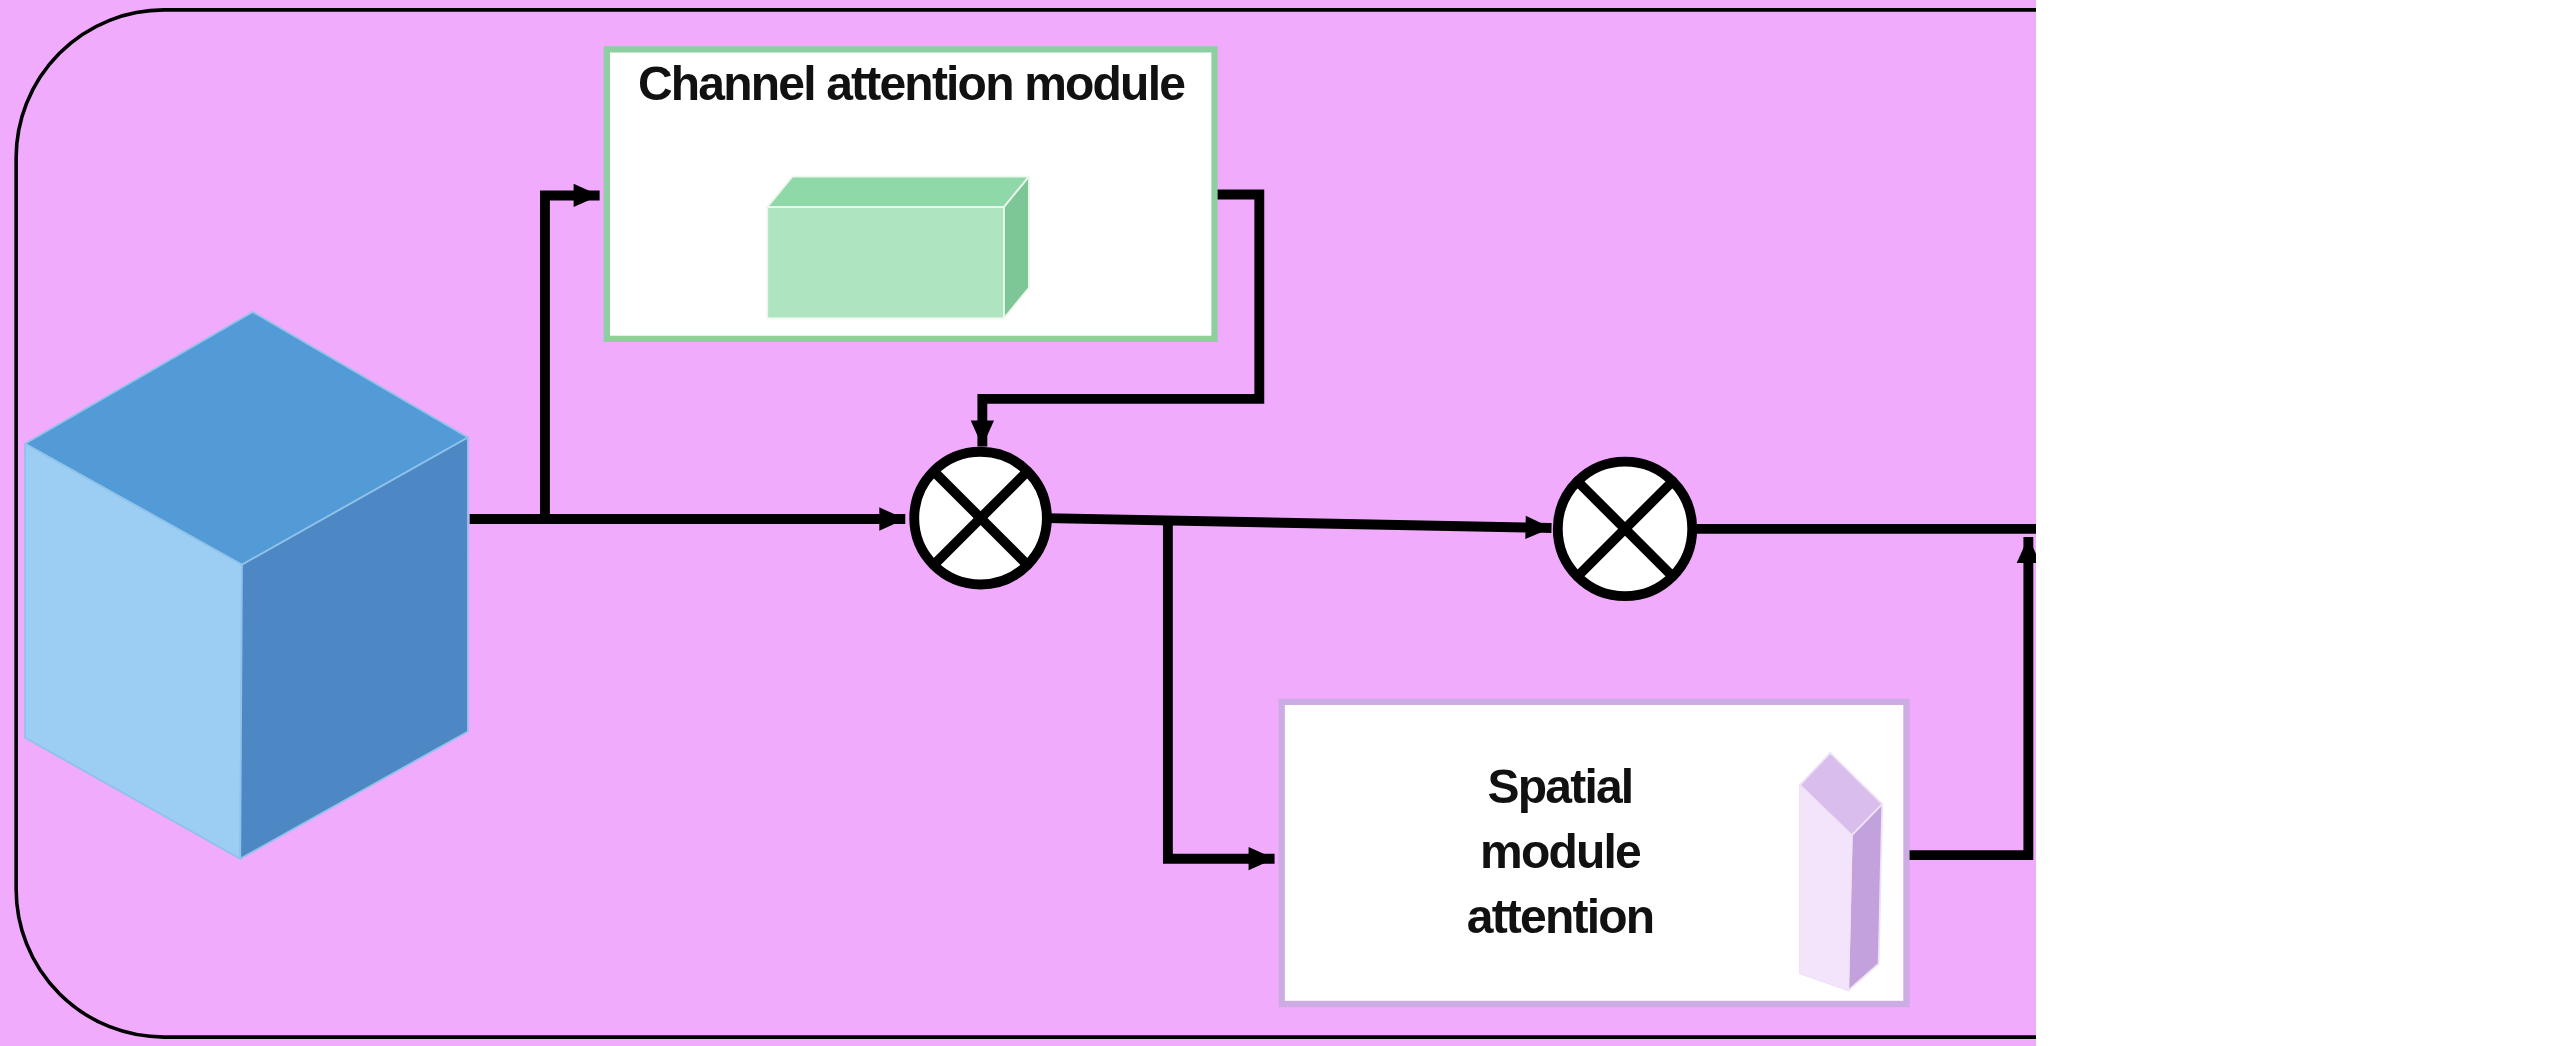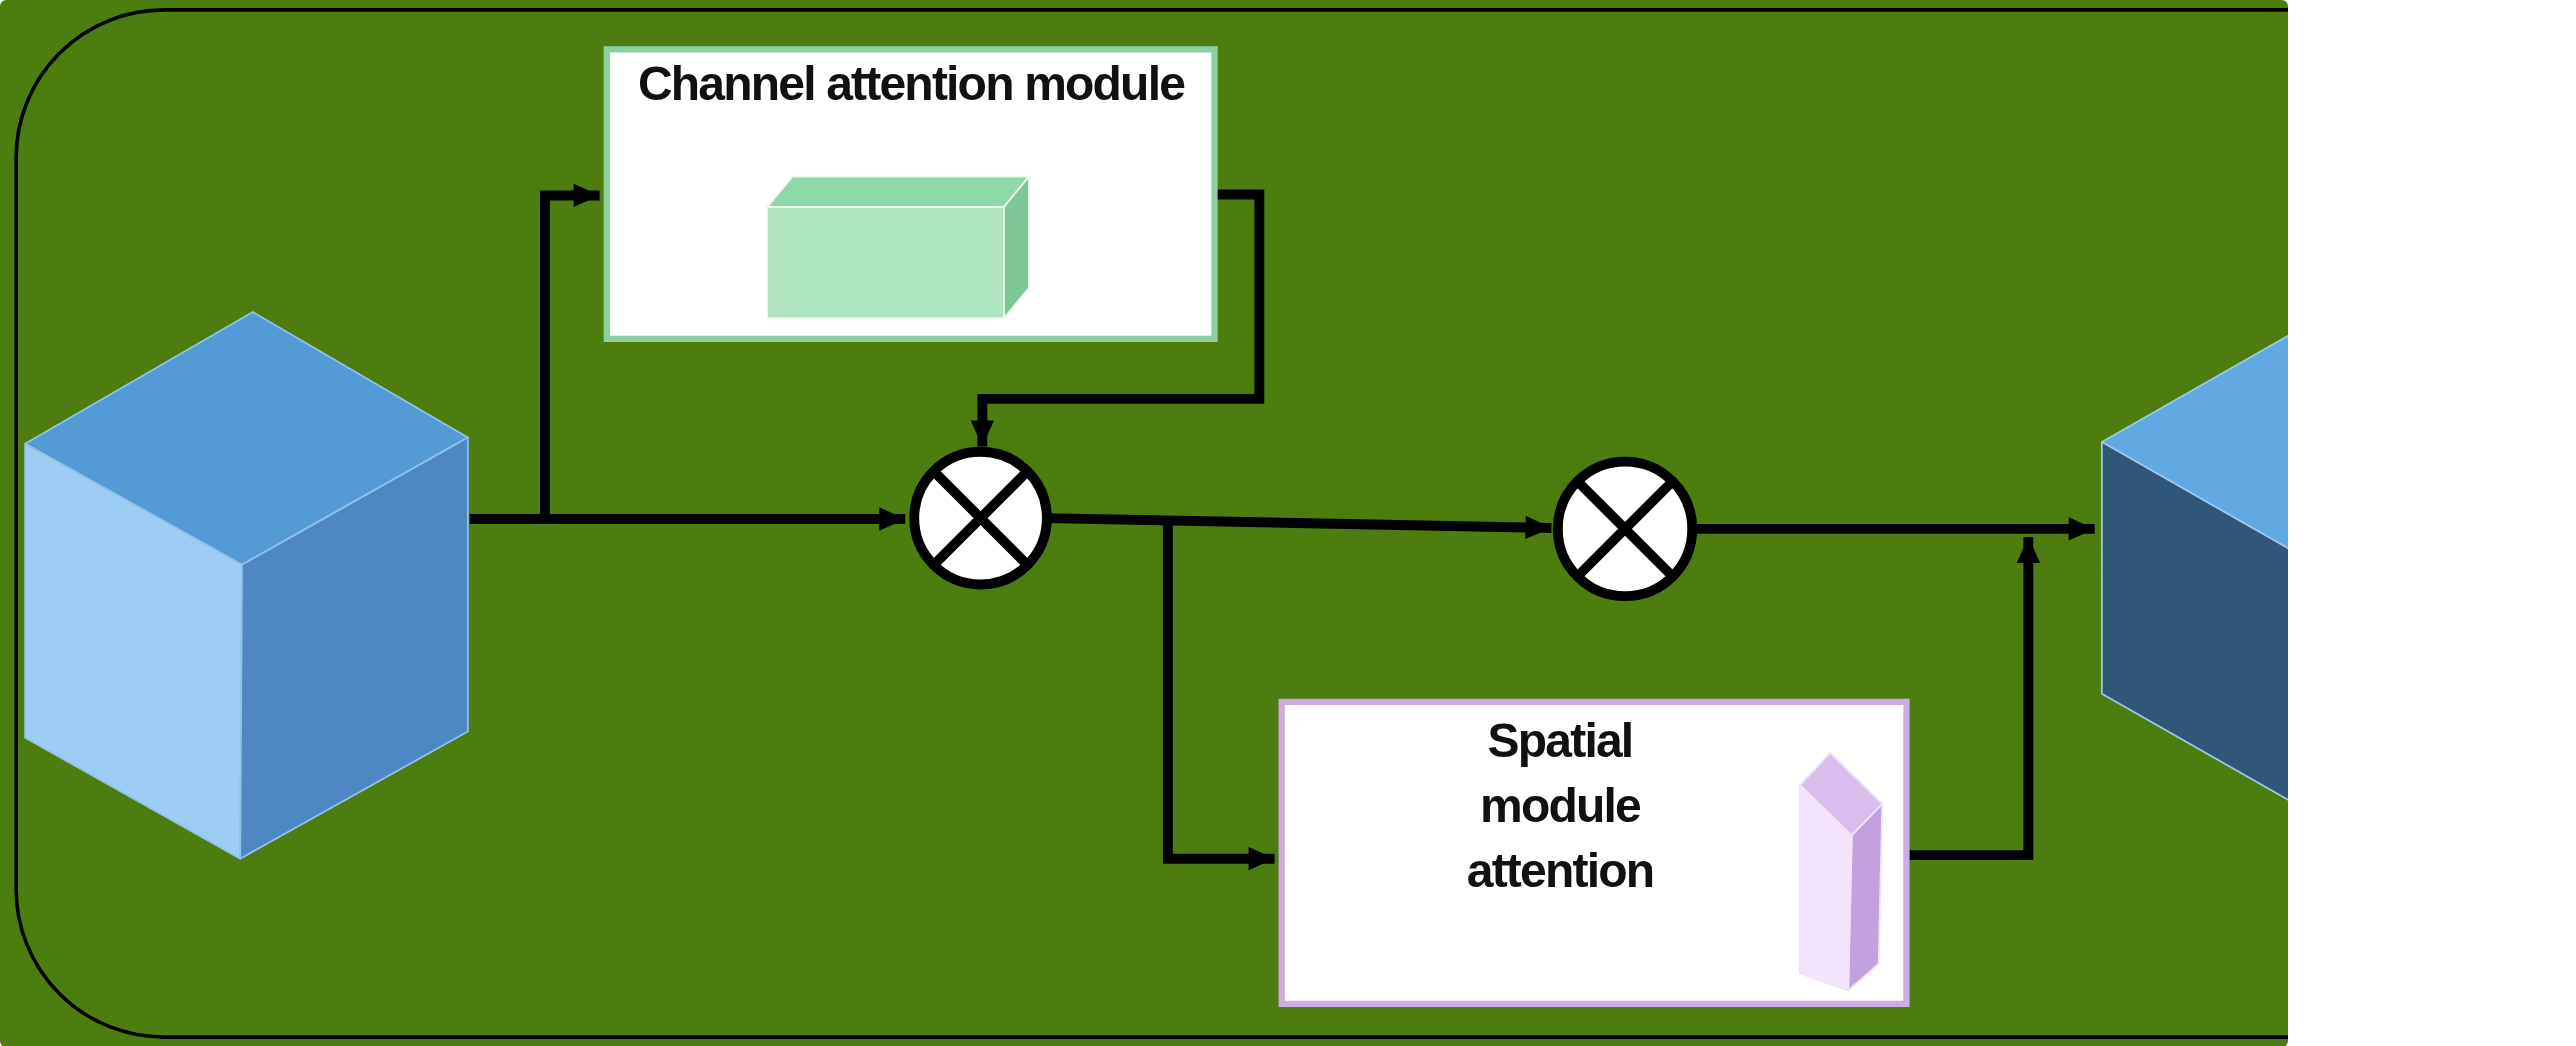--- a/index.html
+++ b/index.html
@@ -1,22 +1,21 @@
 <!DOCTYPE html>
 <html style="font-size:14.3px"><head>
 <meta charset="utf-8">
 <style>
   html,body{margin:0;padding:0;background:#ffffff;}
   .canvas{
     position:relative;
-    width:2288px;height:1047px;
-    background:#4d7c0f;
+    width:2036px;height:1047px;
+    background:#f0abfc;
     overflow:hidden;
     font-family:"Liberation Sans", sans-serif;
-    border-radius:6px;
   }
   .canvas svg{position:absolute;left:0;top:0;}
   .label{
     position:absolute;
     color:#111111;
     font-weight:bold;
     font-size:48px;
     line-height:59px;
     letter-spacing:-1.8px;
     text-align:center;
@@ -84,20 +83,20 @@
 
     <g stroke="#9CC7EC" stroke-width="2" stroke-linejoin="round">
       <polygon points="2587,355 2840,500 2597,637 2345,493" fill="#60A9E2"></polygon>
       <polygon points="2345,493 2597,637 2598,918 2345,774" fill="#305778"></polygon>
       <polygon points="2840,500 2597,637 2598,918 2840,781" fill="#4D81B2"></polygon>
     </g>
   </svg>
 
   <div class="label" style="left:607px;top:54px;width:608px">Channel attention module</div>
 
-  <div class="label spatial-title" style="left:1291px;top:708px;width:538px">
+  <div class="label spatial-title" style="left:1291px;top:754px;width:538px">
     <div>Spatial</div>
     <div>module</div>
     <div>attention</div>
   </div>
 
 </div>
 
 
 </body></html>

